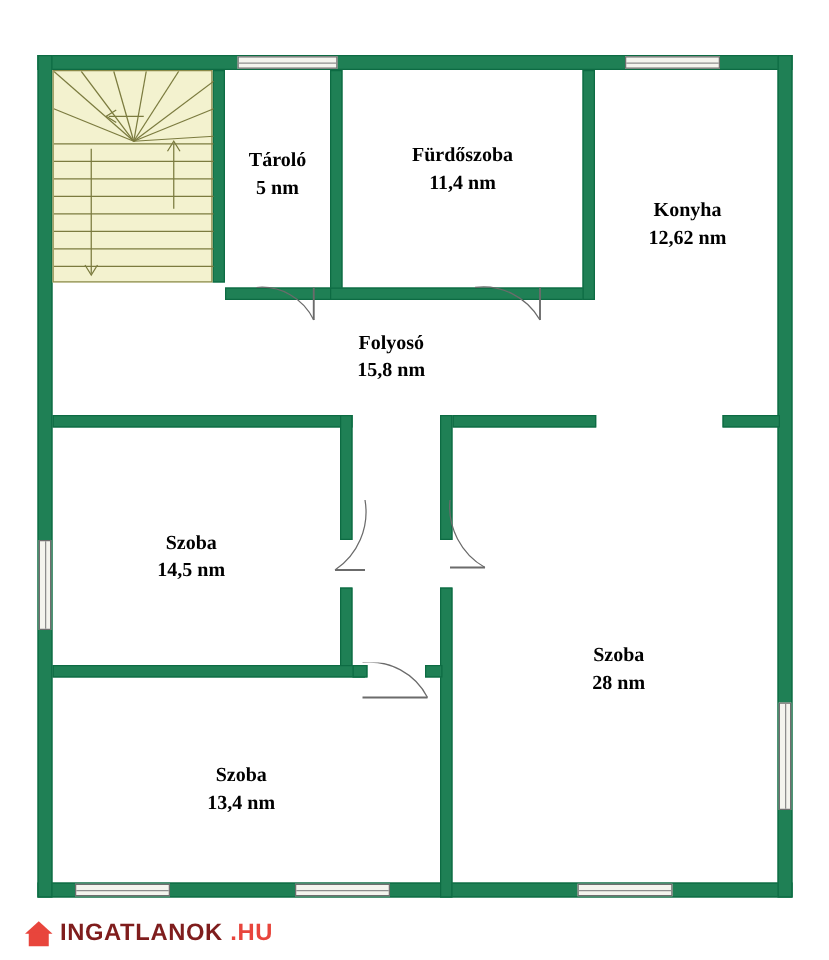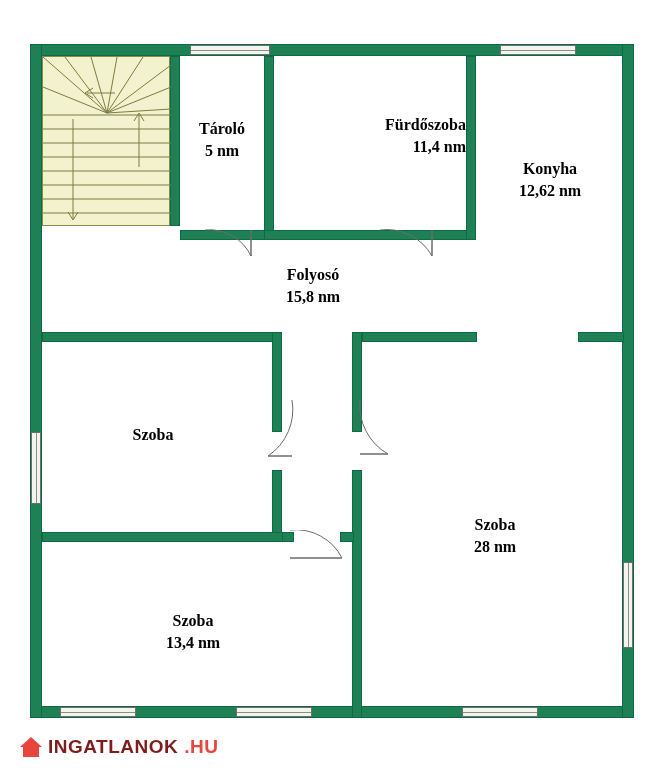--- a/index.html
+++ b/index.html
@@ -230,37 +230,38 @@
   <div class="window vert" style="left:623px; top:562px; width:10px; height:86px;"></div>
   <div class="window horiz" style="left:60px;  top:707px; width:76px; height:10px;"></div>
   <div class="window horiz" style="left:236px; top:707px; width:76px; height:10px;"></div>
   <div class="window horiz" style="left:462px; top:707px; width:76px; height:10px;"></div>
 
   <div class="room-label" style="left:170px; top:118px; width:104px;">
     <span class="name">Tároló</span>
     <span class="area">5 nm</span>
   </div>
 
-  <div class="room-label" style="left:274px; top:114px; width:192px;text-align:right;">
+  <div class="room-label" style="left:274px; top:114px; width:192px;">
     <span class="name">Fürdőszoba</span>
     <span class="area">11,4 nm</span>
   </div>
 
   <div class="room-label" style="left:478px; top:158px; width:144px;">
     <span class="name">Konyha</span>
     <span class="area">12,62 nm</span>
   </div>
 
   <div class="room-label" style="left:230px; top:264px; width:166px;">
     <span class="name">Folyosó</span>
     <span class="area">15,8 nm</span>
   </div>
 
   <div class="room-label" style="left:70px; top:424px; width:166px;">
     <span class="name">Szoba</span>
+    <span class="area">14,5 nm</span>
   </div>
 
   <div class="room-label" style="left:412px; top:514px; width:166px;">
     <span class="name">Szoba</span>
     <span class="area">28 nm</span>
   </div>
 
   <div class="room-label" style="left:110px; top:610px; width:166px;">
     <span class="name">Szoba</span>
     <span class="area">13,4 nm</span>

